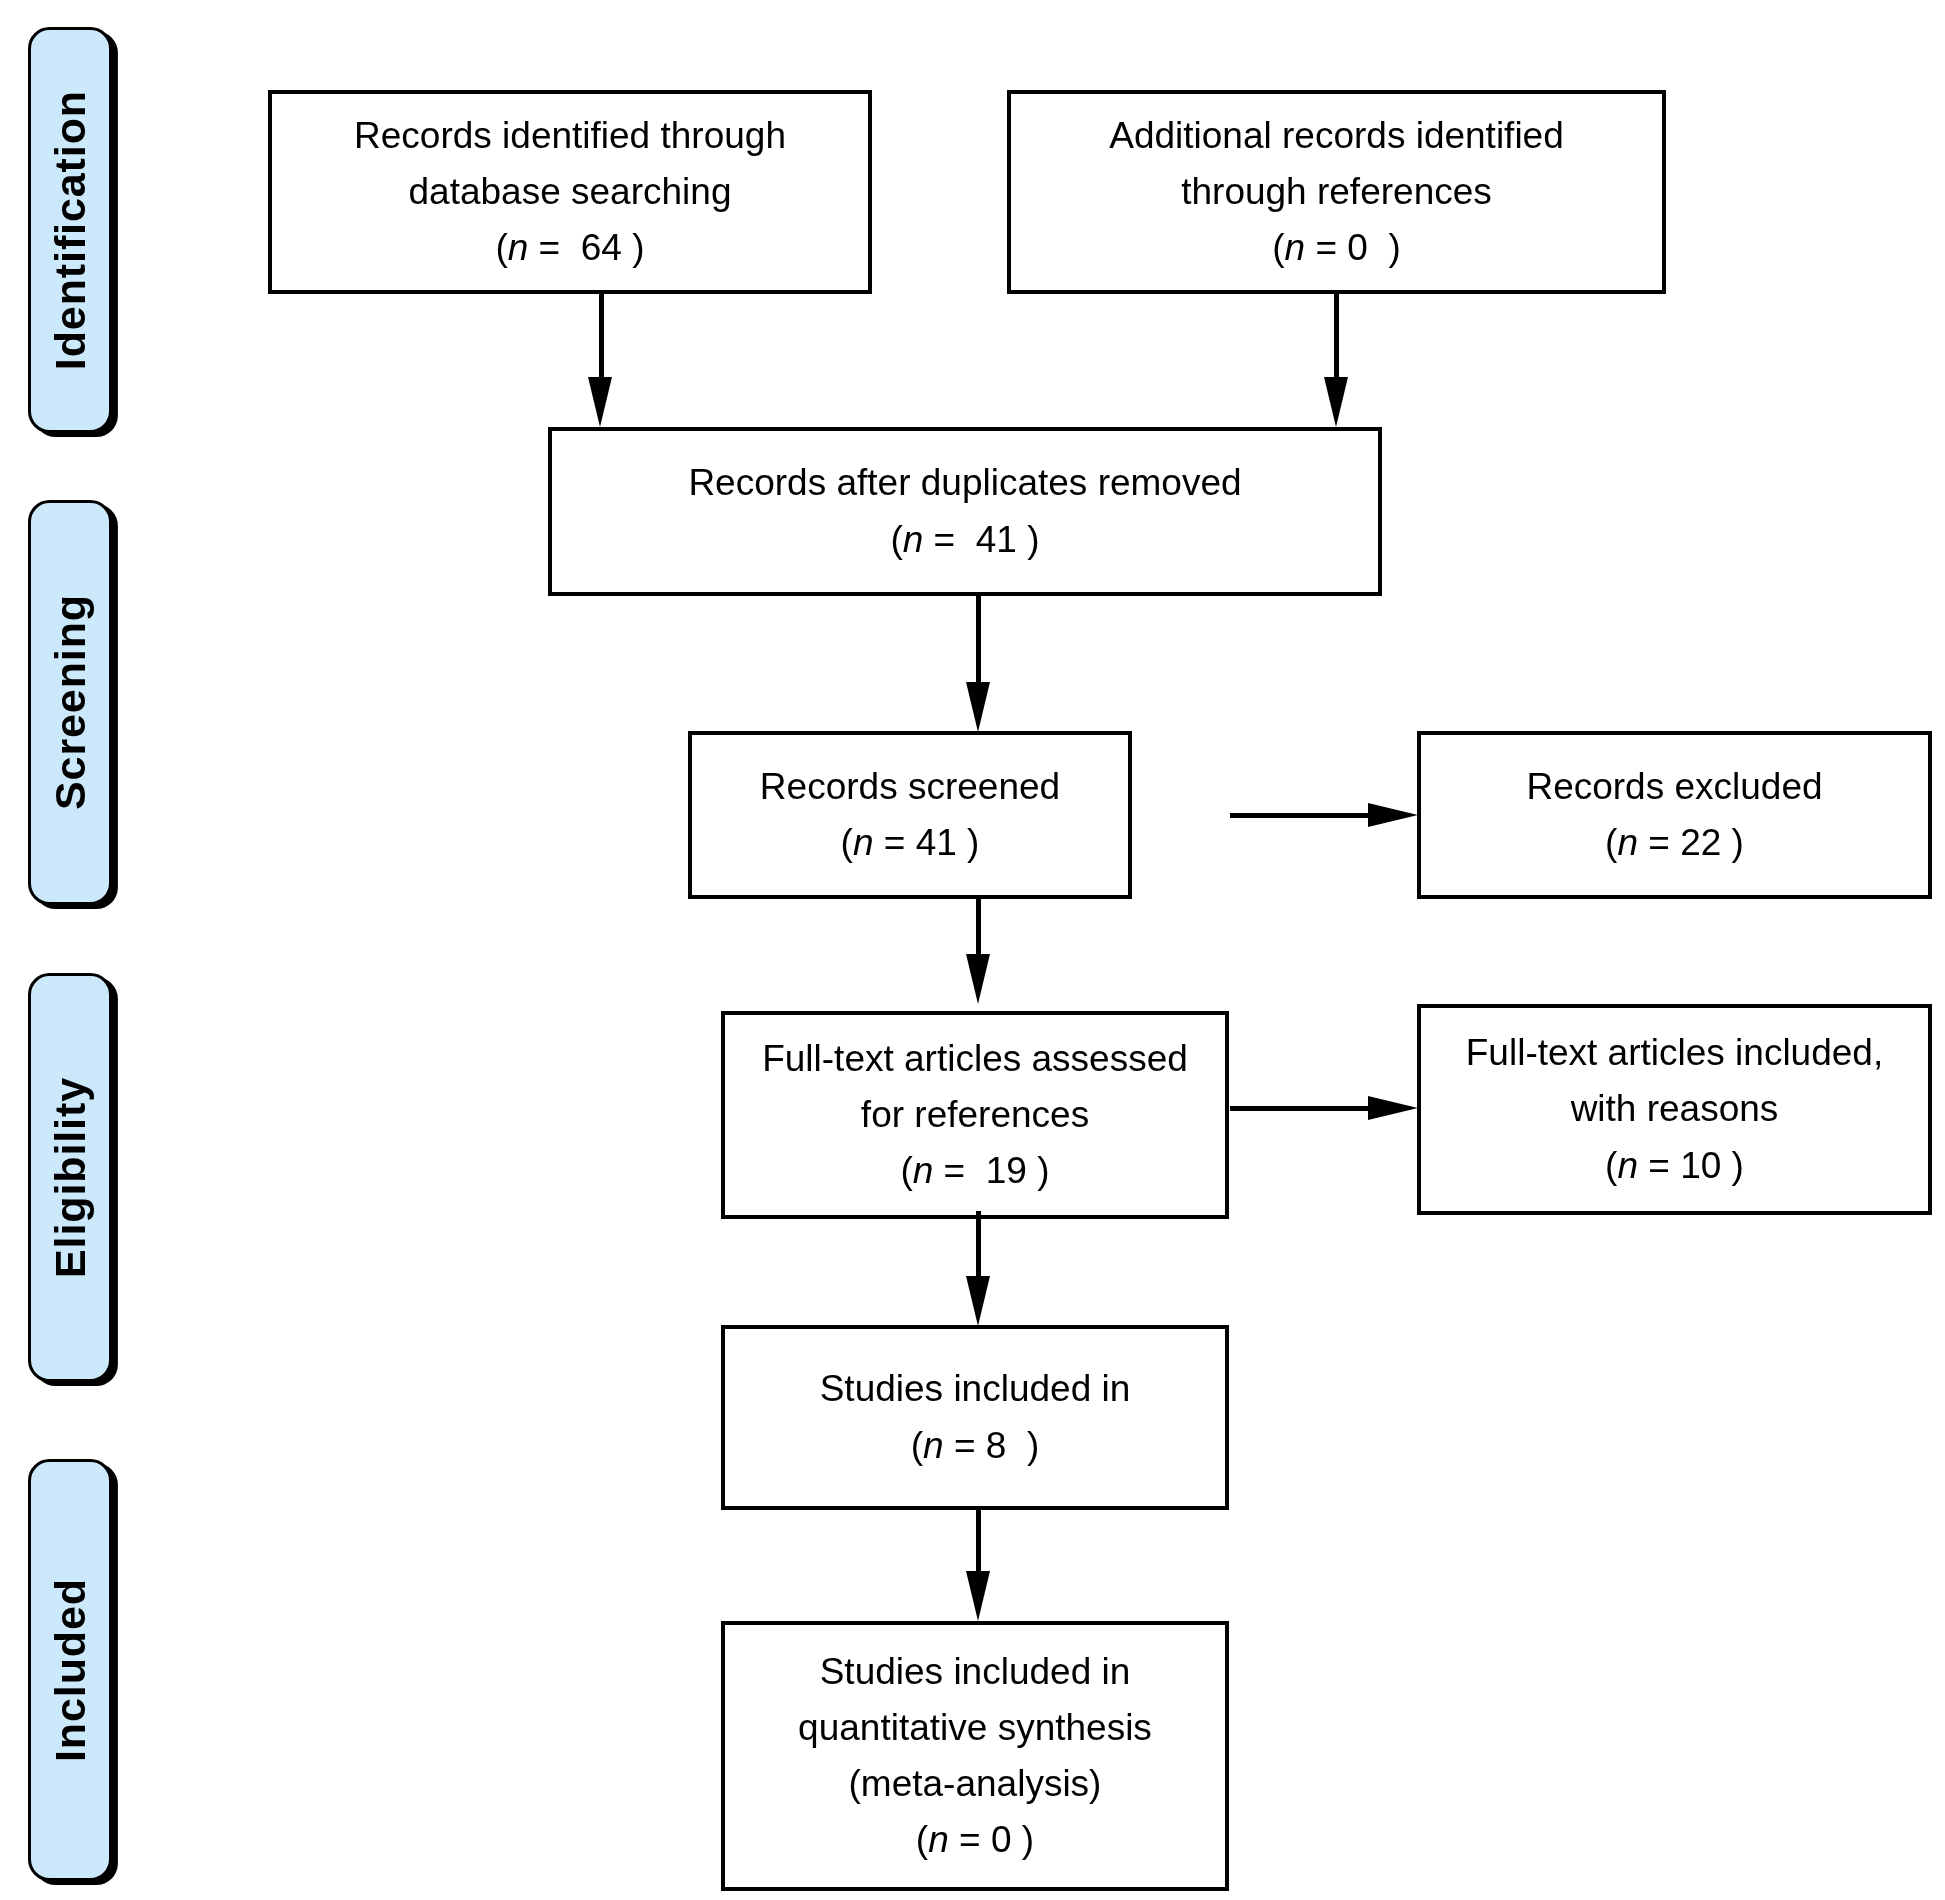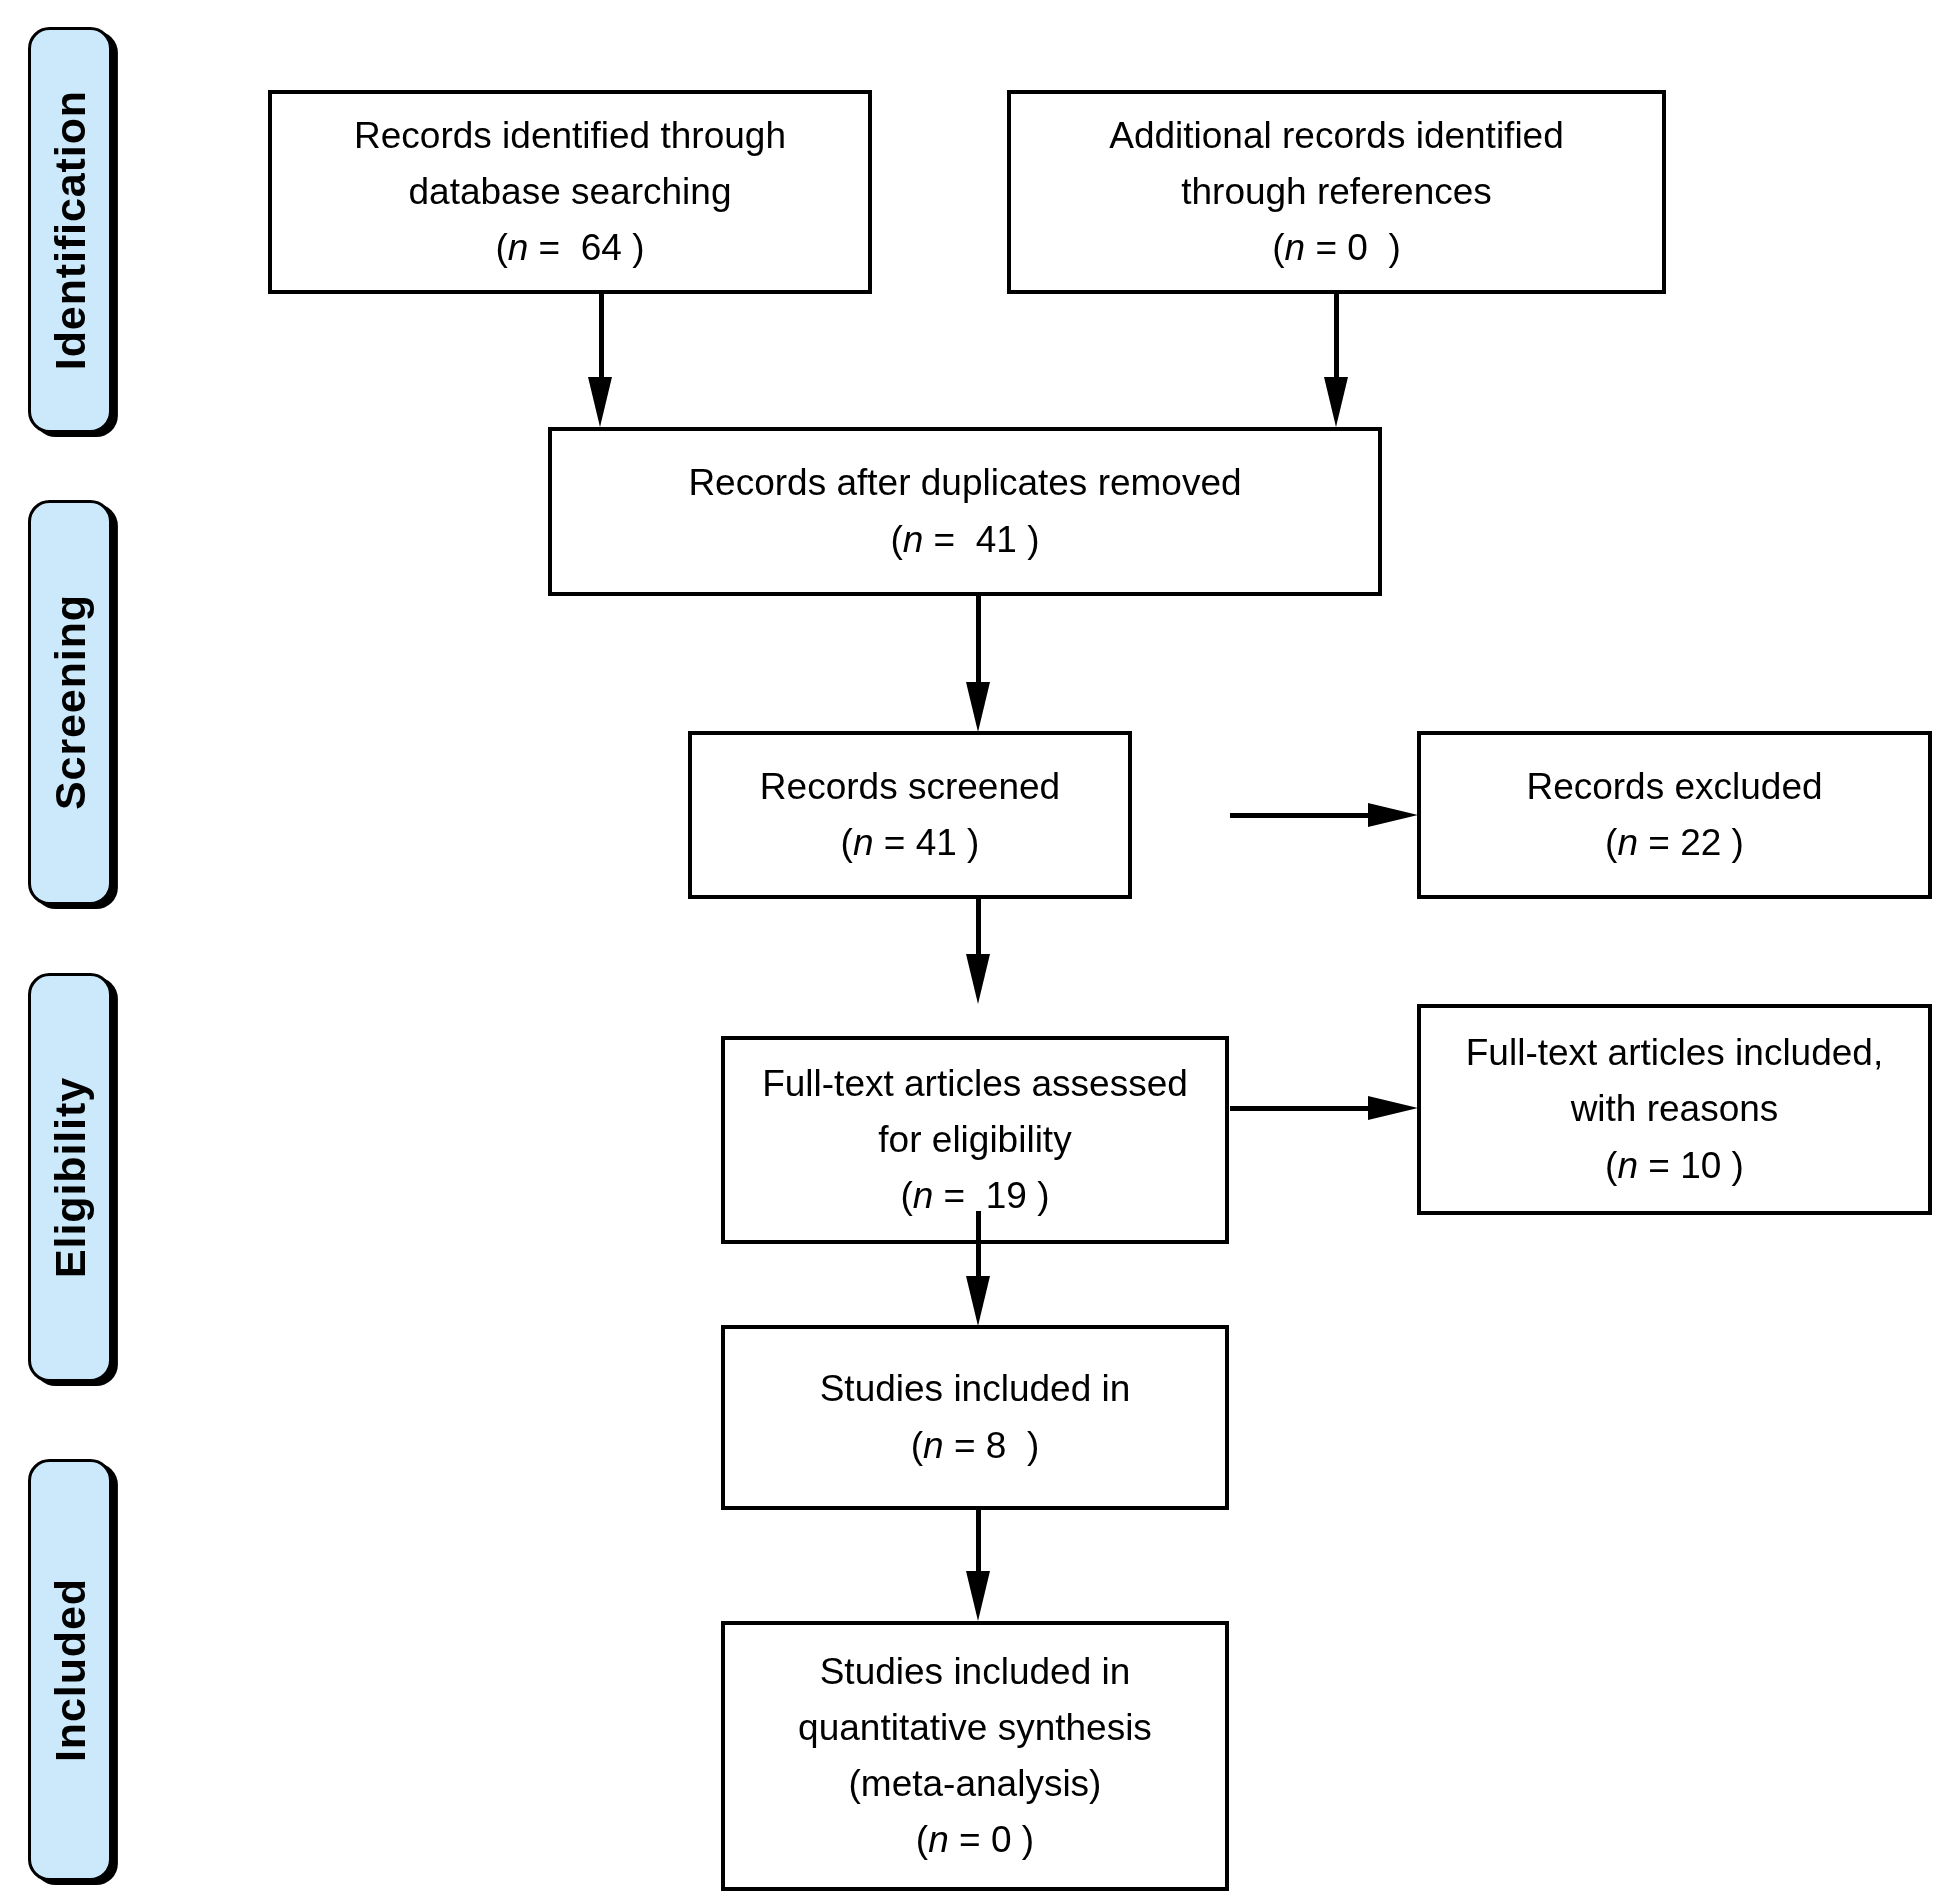--- a/index.html
+++ b/index.html
@@ -83,23 +83,23 @@
   <div class="fbox" style="left:688px;top:731px;width:444px;height:168px">
     <div>Records screened</div>
     <div><span>(</span><span class="nvar">n</span><span> = 41 )</span></div>
   </div>
 
   <div class="fbox" style="left:1417px;top:731px;width:515px;height:168px">
     <div>Records excluded</div>
     <div><span>(</span><span class="nvar">n</span><span> = 22 )</span></div>
   </div>
 
-  <div class="fbox" style="left:721px;top:1036px;width:508px;height:208px">
+  <div class="fbox" style="left:721px;top:1011px;width:508px;height:208px">
     <div>Full-text articles assessed</div>
-    <div>for eligibility</div>
+    <div>for references</div>
     <div><span>(</span><span class="nvar">n</span><span> = &nbsp;19 )</span></div>
   </div>
 
   <div class="fbox" style="left:1417px;top:1004px;width:515px;height:211px">
     <div>Full-text articles included,</div>
     <div>with reasons</div>
     <div><span>(</span><span class="nvar">n</span><span> = 10 )</span></div>
   </div>
 
   <div class="fbox" style="left:721px;top:1325px;width:508px;height:185px">

